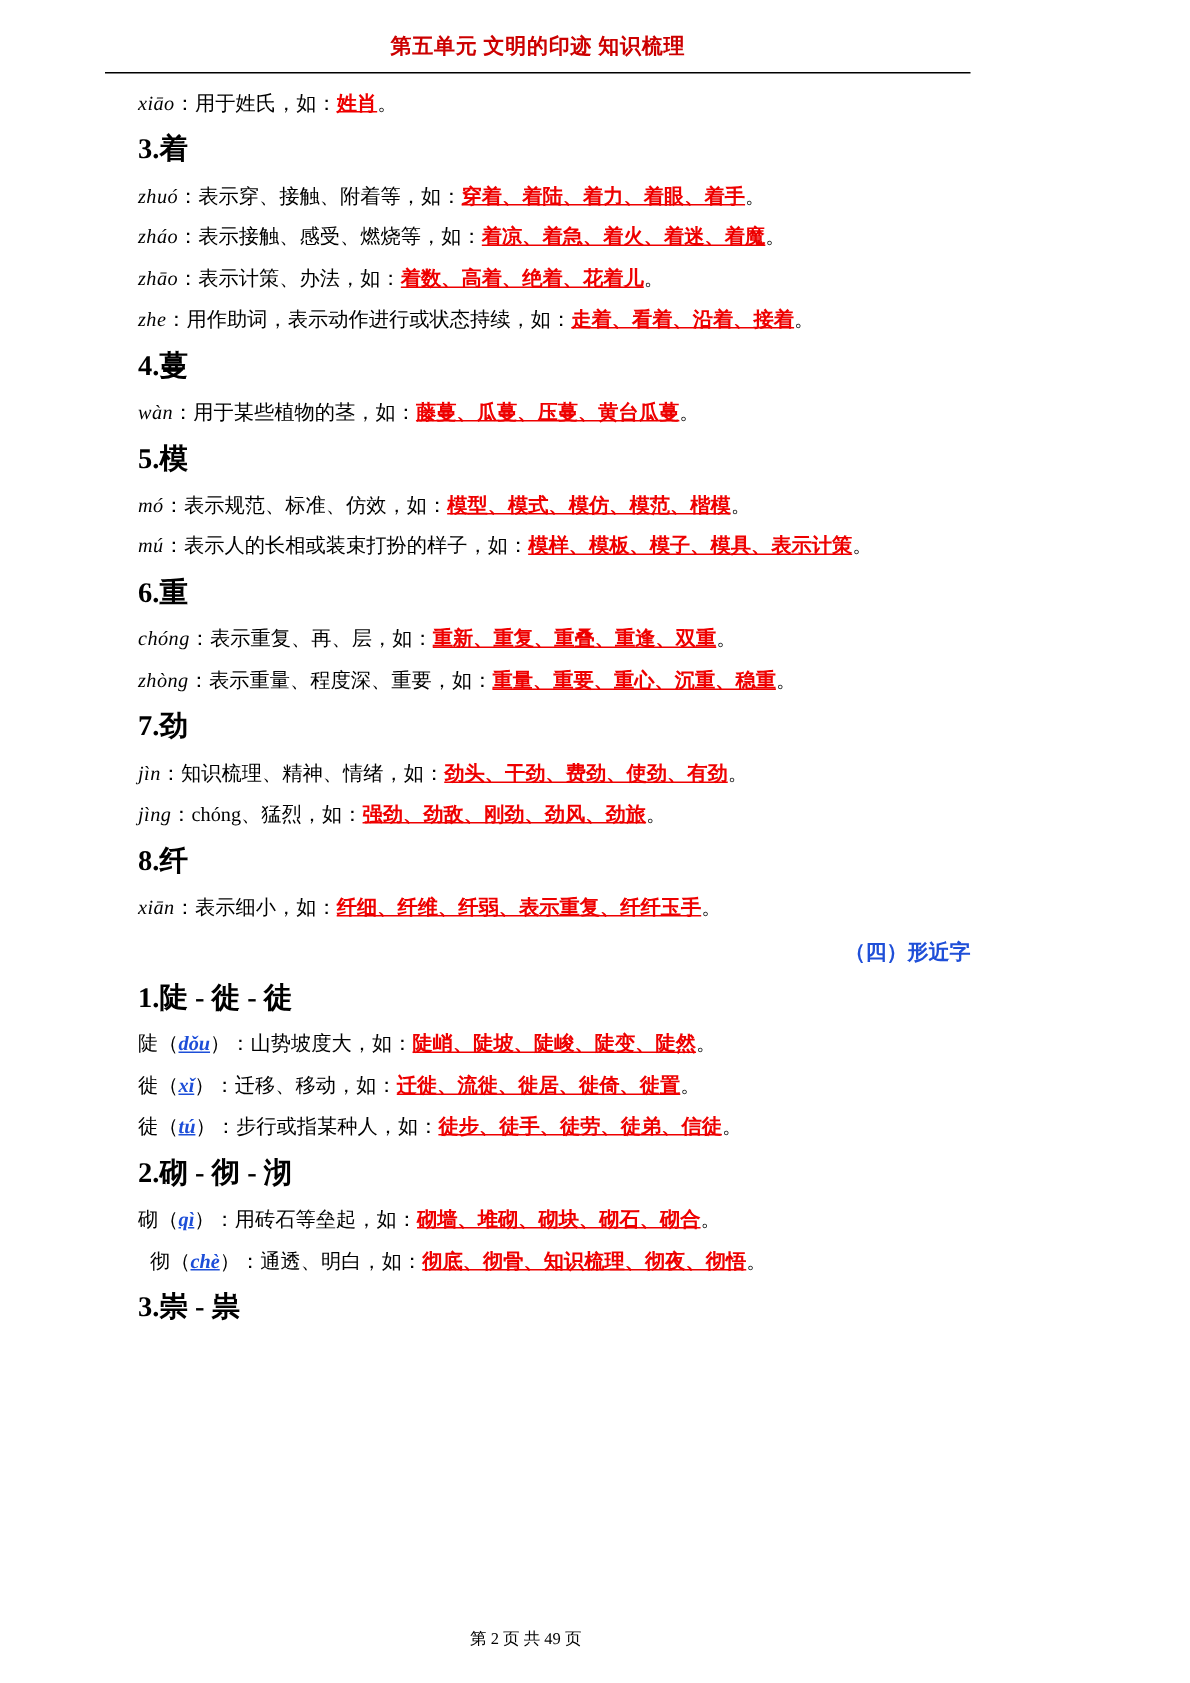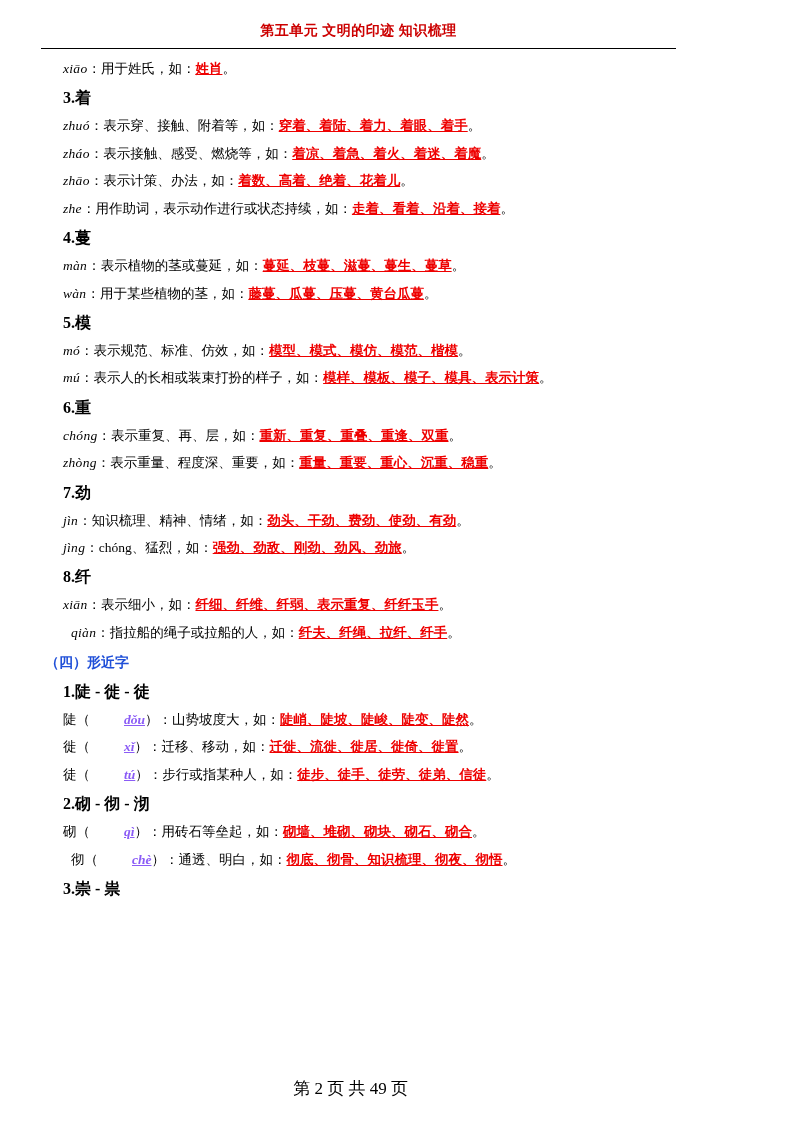--- a/index.html
+++ b/index.html
@@ -12,21 +12,21 @@
     background: #ffffff;
     font-family: "Liberation Serif", "DejaVu Serif", serif;
     color: #000000;
     position: relative;
     overflow: hidden;
   }
   .page {
     width: 717px;
     height: 1122px;
     box-sizing: border-box;
-    padding: 0 41px;
+    padding: 0 70px;
     position: relative;
   }
   .doc-header {
     text-align: center;
     color: #cc0000;
     font-weight: bold;
     font-size: 14px;
     letter-spacing: 0.5px;
     padding-top: 22px;
     padding-bottom: 8px;
@@ -43,57 +43,57 @@
     white-space: nowrap;
   }
   .indent1 {
     padding-left: 22px;
   }
   .indent2 {
     padding-left: 30px;
   }
   .num-head {
     font-weight: bold;
-    font-size: 16px;
+    font-size: 19px;
     padding-left: 22px;
     margin: 0 0 6px 0;
     line-height: 1.5;
   }
   .section-head {
     color: #1f4fd8;
     font-weight: bold;
     font-size: 14px;
     margin: 10px 0 8px 0;
     padding-left: 4px;
+    text-align: right;
   }
   .py {
     font-family: "Liberation Serif", "DejaVu Serif", serif;
     font-style: italic;
     letter-spacing: 0.3px;
   }
   .red-u {
     color: #ee0000;
     font-weight: bold;
     text-decoration: underline;
     margin-top: 40px;
   }
   .red-u-i {
-    color: #8b5cf6;
+    color: #1d4ed8;
     font-weight: bold;
     font-style: italic;
     text-decoration: underline;
-    margin-left: 34px;
   }
   .footer {
     position: absolute;
     left: 0;
     right: 16px;
     bottom: 22px;
     text-align: center;
-    font-size: 17px;
+    font-size: 11px;
     color: #000;
   }
 </style>
 </head>
 <body>
 
 <div class="page">
 
   <div class="doc-header">第五单元 文明的印迹 知识梳理</div>
   <hr class="header-rule">
@@ -110,23 +110,20 @@
     <span class="py">zháo</span><span>：表示接触、感受、燃烧等，如：</span><span class="red-u">着凉、着急、着火、着迷、着魔</span><span>。</span>
   </p>
   <p class="line indent1">
     <span class="py">zhāo</span><span>：表示计策、办法，如：</span><span class="red-u">着数、高着、绝着、花着儿</span><span>。</span>
   </p>
   <p class="line indent1">
     <span class="py">zhe</span><span>：用作助词，表示动作进行或状态持续，如：</span><span class="red-u">走着、看着、沿着、接着</span><span>。</span>
   </p>
 
   <p class="num-head">4.蔓</p>
-  <p class="line indent1">
-    <span class="py">màn</span><span>：表示植物的茎或蔓延，如：</span><span class="red-u">蔓延、枝蔓、滋蔓、蔓生、蔓草</span><span>。</span>
-  </p>
   <p class="line indent1">
     <span class="py">wàn</span><span>：用于某些植物的茎，如：</span><span class="red-u">藤蔓、瓜蔓、压蔓、黄台瓜蔓</span><span>。</span>
   </p>
 
   <p class="num-head">5.模</p>
   <p class="line indent1">
     <span class="py">mó</span><span>：表示规范、标准、仿效，如：</span><span class="red-u">模型、模式、模仿、模范、楷模</span><span>。</span>
   </p>
   <p class="line indent1">
     <span class="py">mú</span><span>：表示人的长相或装束打扮的样子，如：</span><span class="red-u">模样、模板、模子、模具、表示计策</span><span>。</span>
@@ -145,23 +142,20 @@
     <span class="py">jìn</span><span>：知识梳理、精神、情绪，如：</span><span class="red-u">劲头、干劲、费劲、使劲、有劲</span><span>。</span>
   </p>
   <p class="line indent1">
     <span class="py">jìng</span><span>：chóng、猛烈，如：</span><span class="red-u">强劲、劲敌、刚劲、劲风、劲旅</span><span>。</span>
   </p>
 
   <p class="num-head">8.纤</p>
   <p class="line indent1">
     <span class="py">xiān</span><span>：表示细小，如：</span><span class="red-u">纤细、纤维、纤弱、表示重复、纤纤玉手</span><span>。</span>
   </p>
-  <p class="line indent2">
-    <span class="py">qiàn</span><span>：指拉船的绳子或拉船的人，如：</span><span class="red-u">纤夫、纤绳、拉纤、纤手</span><span>。</span>
-  </p>
 
   <p class="section-head">（四）形近字</p>
 
   <p class="num-head">1.陡 - 徙 - 徒</p>
   <p class="line indent1">
     <span>陡</span><span>（</span><span class="red-u-i">dǒu</span><span>）</span><span>：山势坡度大，如：</span><span class="red-u">陡峭、陡坡、陡峻、陡变、陡然</span><span>。</span>
   </p>
   <p class="line indent1">
     <span>徙</span><span>（</span><span class="red-u-i">xǐ</span><span>）</span><span>：迁移、移动，如：</span><span class="red-u">迁徙、流徙、徙居、徙倚、徙置</span><span>。</span>
   </p>

